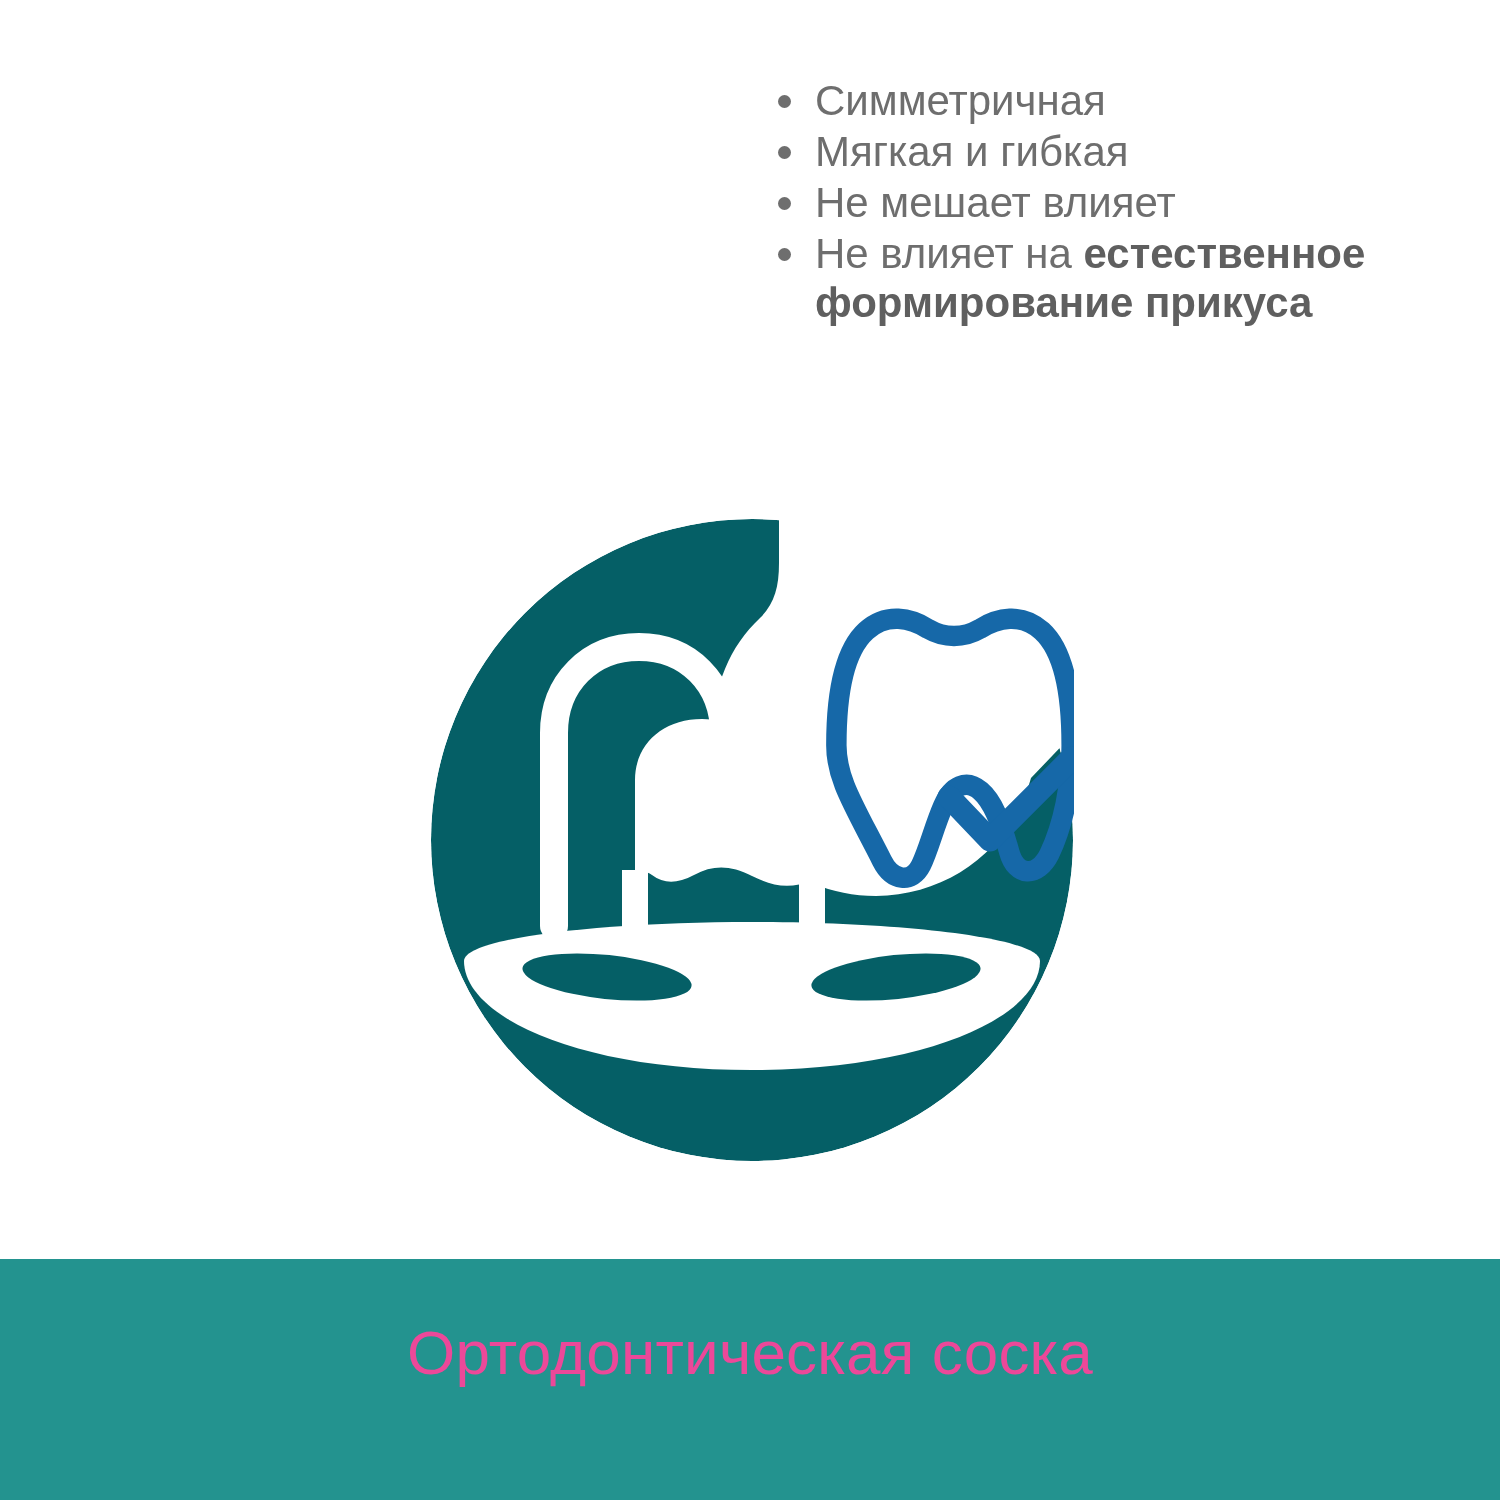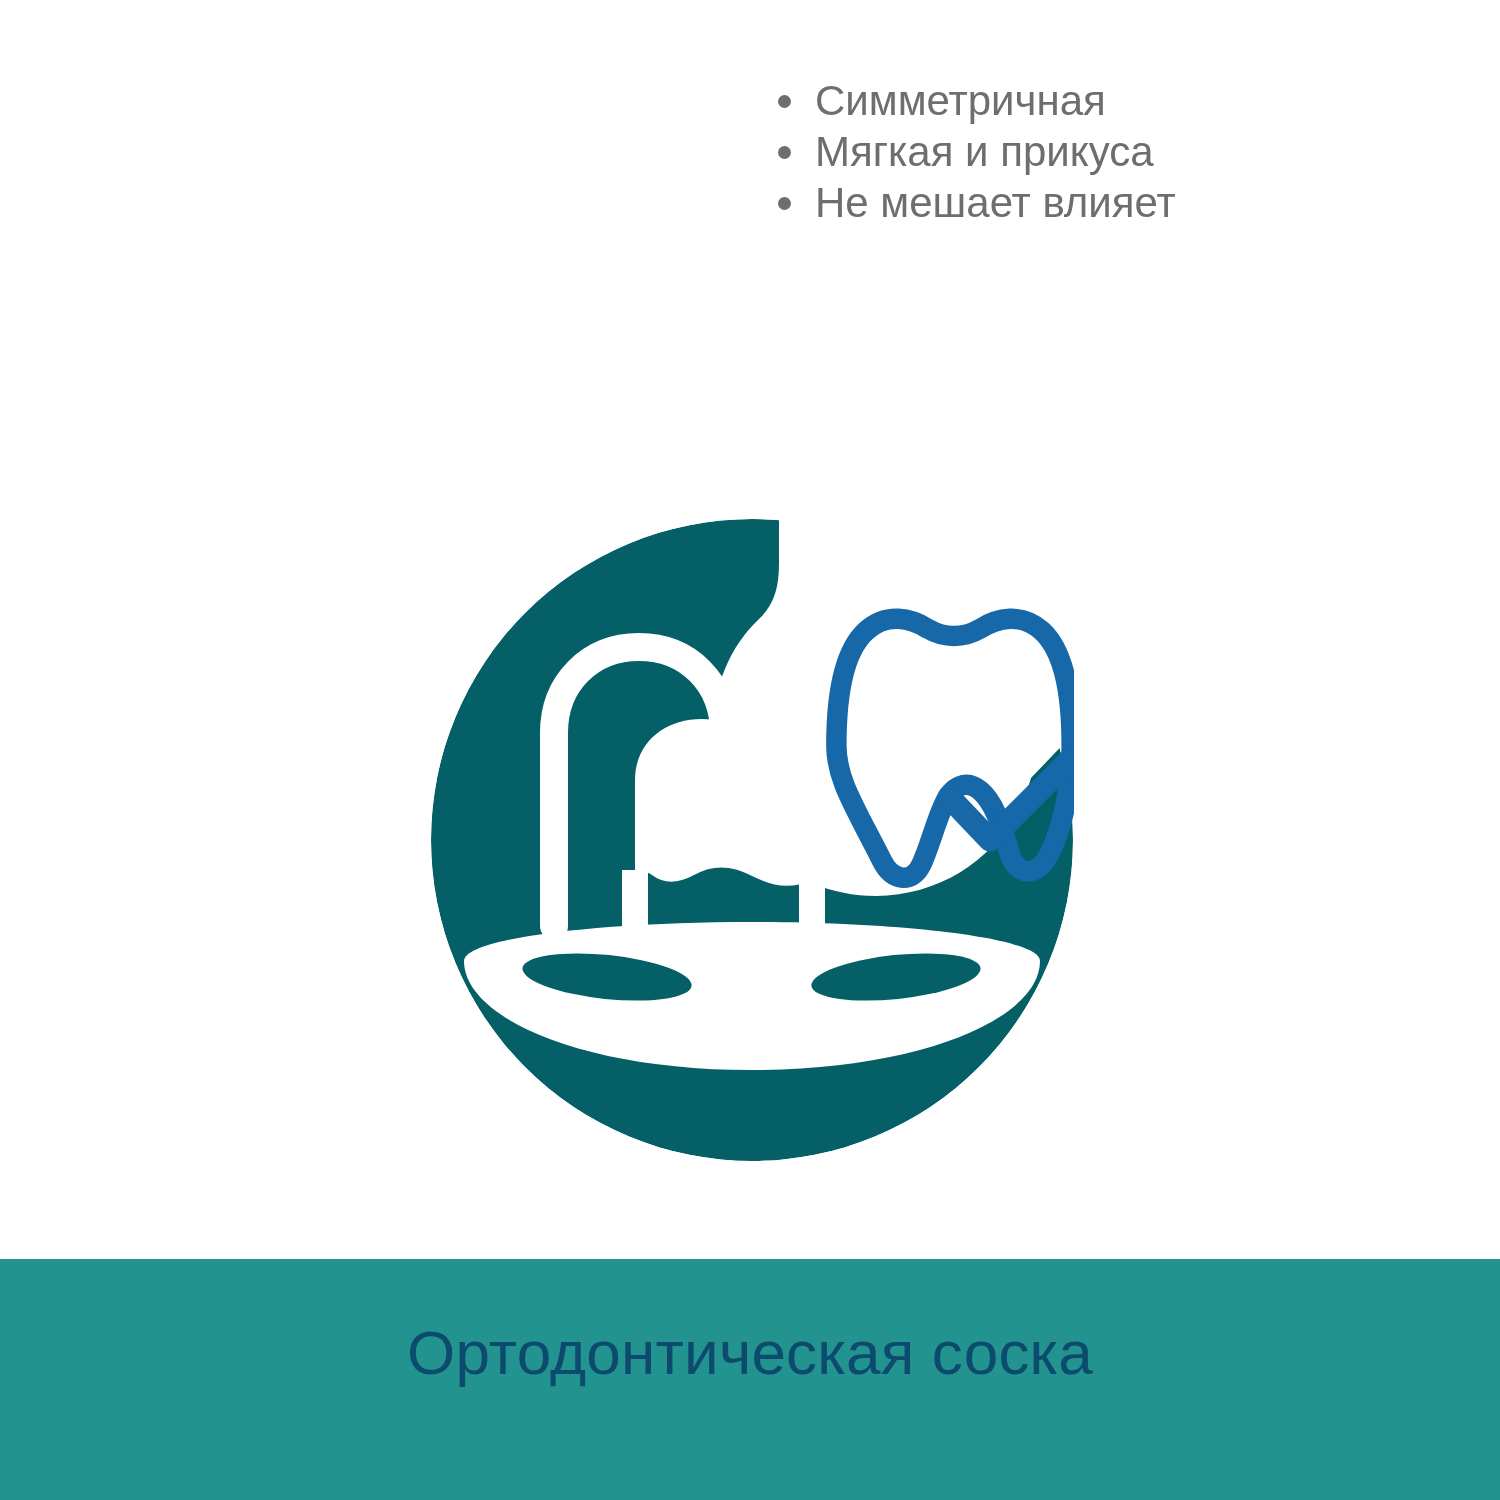--- a/index.html
+++ b/index.html
@@ -27,21 +27,21 @@
     height: 241px;
     background: #23938f;
     z-index: 1;
   }
   .banner-title {
     position: absolute;
     left: 0;
     top: 1320px;
     width: 1500px;
     text-align: center;
-    color: #0c4a6e;
+    color: #ec4899;
     font-size: 62px;
     font-weight: 400;
     letter-spacing: 0.2px;
     line-height: 1.05;
     z-index: 3;
     white-space: nowrap;
   }
 
   
   .white-card {
@@ -115,29 +115,33 @@
 
   <div class="bullets">
 
     <div class="bullet-row">
       <span class="bullet-dot"></span>
       <span class="bullet-text"><span>Симметричная</span><b></b></span>
     </div>
 
     <div class="bullet-row">
       <span class="bullet-dot"></span>
-      <span class="bullet-text"><span>Мягкая и прикуса</span><b></b></span>
+      <span class="bullet-text"><span>Мягкая и гибкая</span><b></b></span>
     </div>
 
     <div class="bullet-row">
       <span class="bullet-dot"></span>
       <span class="bullet-text"><span>Не мешает влияет</span><b></b></span>
     </div>
 
 
+    <div class="bullet-row">
+      <span class="bullet-dot"></span>
+      <span class="bullet-text"><span>Не влияет на </span><b>естественное формирование прикуса</b></span>
+    </div>
 
   </div>
 
   <div class="illustration">
     <svg viewBox="0 0 644 644" xmlns="http://www.w3.org/2000/svg" aria-hidden="true">
       <defs>
 
         <mask id="circle-mask">
           <rect x="0" y="0" width="644" height="644" fill="#000"></rect>
           <circle cx="322" cy="322" r="321" fill="#fff"></circle>

